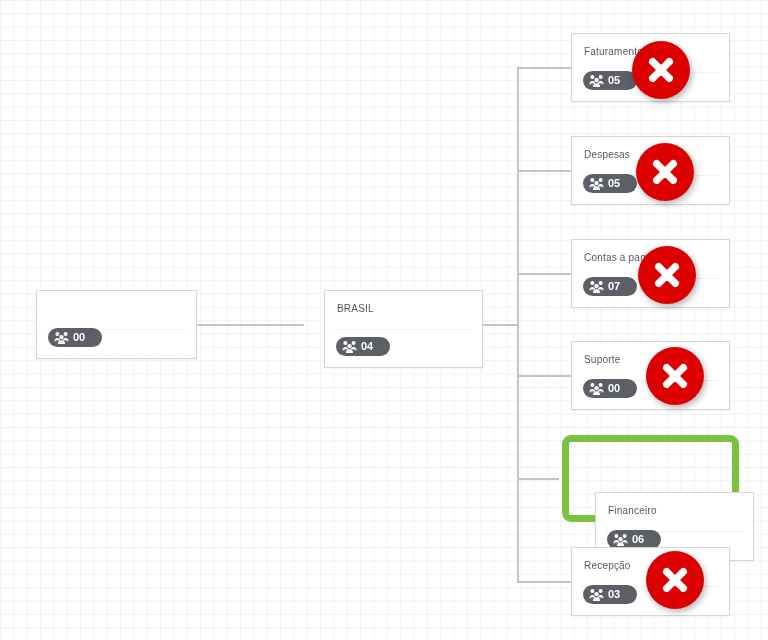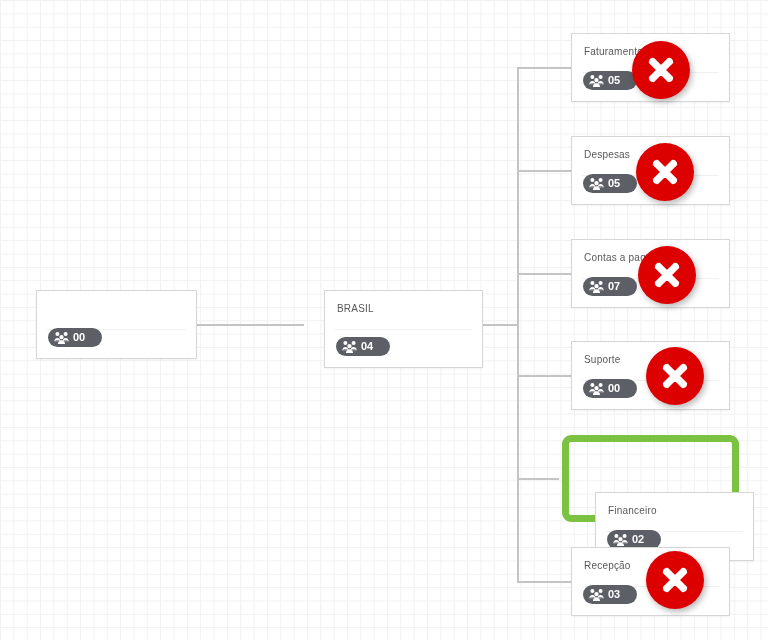--- a/index.html
+++ b/index.html
@@ -251,21 +251,21 @@
           <svg width="15" height="13" viewBox="0 0 15 13">
             <circle cx="3.4" cy="3.0" r="2.0" fill="#ffffff"></circle>
             <path d="M0.3 10.2c0-2.0 1.4-3.3 3.1-3.3s3.1 1.3 3.1 3.3z" fill="#ffffff"></path>
             <circle cx="11.6" cy="3.0" r="2.0" fill="#ffffff"></circle>
             <path d="M8.5 10.2c0-2.0 1.4-3.3 3.1-3.3s3.1 1.3 3.1 3.3z" fill="#ffffff"></path>
             <circle cx="7.5" cy="6.1" r="2.2" fill="#ffffff"></circle>
             <path d="M3.9 13c0-2.3 1.6-3.8 3.6-3.8s3.6 1.5 3.6 3.8z" fill="#ffffff"></path>
             <rect x="1.4" y="9.4" width="4.0" height="0.9" fill="#5c5f66"></rect>
             <rect x="9.6" y="9.4" width="4.0" height="0.9" fill="#5c5f66"></rect>
           </svg>
-          <span class="badge-count">02</span>
+          <span class="badge-count">06</span>
         </div>
       </div>
       <div class="node" style="left: 571px; top: 547px; width: 159px; height: 69px;">
         <div class="node-title">Recepção</div>
         <div class="node-divider"></div>
         <div class="badge">
           <svg width="15" height="13" viewBox="0 0 15 13">
             <circle cx="3.4" cy="3.0" r="2.0" fill="#ffffff"></circle>
             <path d="M0.3 10.2c0-2.0 1.4-3.3 3.1-3.3s3.1 1.3 3.1 3.3z" fill="#ffffff"></path>
             <circle cx="11.6" cy="3.0" r="2.0" fill="#ffffff"></circle>

